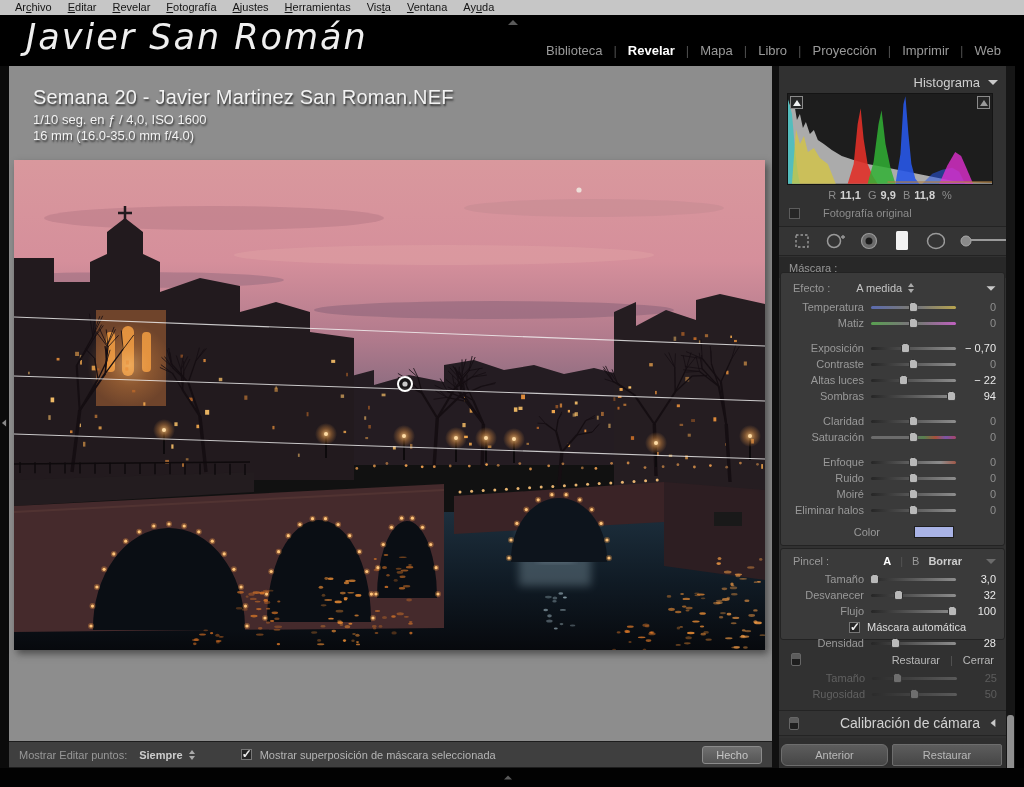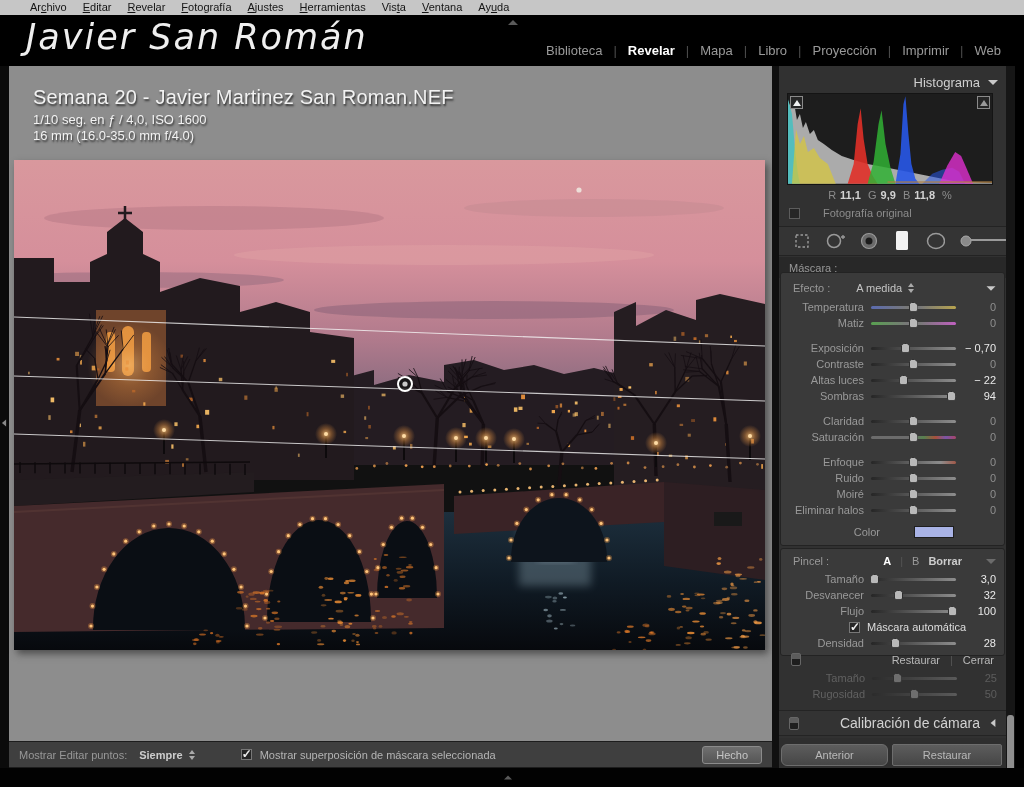--- a/index.html
+++ b/index.html
@@ -2,21 +2,21 @@
 <html><head>
 <meta charset="utf-8">
 <style>
   html,body{margin:0;padding:0;background:#000;}
   *{box-sizing:border-box;}
   .app{position:relative;width:1024px;height:787px;background:#000;overflow:hidden;
        font-family:"Liberation Sans",sans-serif;font-size:11px;color:#bbb;}
 
   
   .menu-bar{position:absolute;left:0;top:0;width:1024px;height:15px;background:#c6c6c6;
-            display:flex;align-items:center;padding-left:22px;}
+            display:flex;align-items:center;padding-left:7px;}
   .menu-item{color:#141414;padding:0 8px;line-height:15px;cursor:default;}
   .menu-item u{text-decoration:underline;}
 
   
   .header{position:absolute;left:0;top:15px;width:1024px;height:51px;background:#000;}
   .identity{position:absolute;left:26px;top:2px;font-family:"DejaVu Sans",sans-serif;
             font-style:italic;font-size:35px;color:#efefef;letter-spacing:2px;white-space:nowrap;}
   .top-collapse{position:absolute;left:508px;top:5px;}
   .module-picker{position:absolute;right:12px;bottom:8px;display:flex;align-items:center;
                  font-size:13px;}
@@ -96,21 +96,21 @@
             display:flex;align-items:center;padding:0 10px;}
   .mask-bar .lbl{color:#989898;}
   .mask-bar .grp{margin-left:auto;display:flex;align-items:center;gap:9px;margin-top:16px;}
   .mask-bar .itm{color:#b2b2b2;}
   .mask-bar .sep{color:#555;}
   .mask-bar .active{color:#fff;font-weight:normal;}
 
   .sub-panel{position:absolute;left:1px;width:225px;background:#3a3a3a;
              border:1px solid #232323;border-radius:3px;}
   .effect-panel{top:206px;height:274px;}
-  .brush-panel{top:482px;height:108px;}
+  .brush-panel{top:482px;height:92px;}
   .efecto-row{display:flex;align-items:center;height:26px;padding:4px 8px 0 12px;}
   .efecto-row .lbl{color:#989898;}
   .efecto-row .val{color:#c4c4c4;margin-left:26px;}
   .efecto-row .tri-down{margin-left:auto;transform:scale(.9);}
   .slider-row{display:flex;align-items:center;height:16px;padding:0 8px 0 8px;}
   .s-label{flex:1;text-align:right;color:#999;margin-right:7px;white-space:nowrap;}
   .s-track{position:relative;flex:0 0 85px;height:3px;border-radius:2px;
            background:linear-gradient(to right,#262626,#8d8d8d);}
   .track-temp{background:linear-gradient(to right,#5b6bb0,#787878 42%,#787878 58%,#b8a44e);}
   .track-tint{background:linear-gradient(to right,#58a050,#787878 42%,#787878 58%,#c060c0);}

